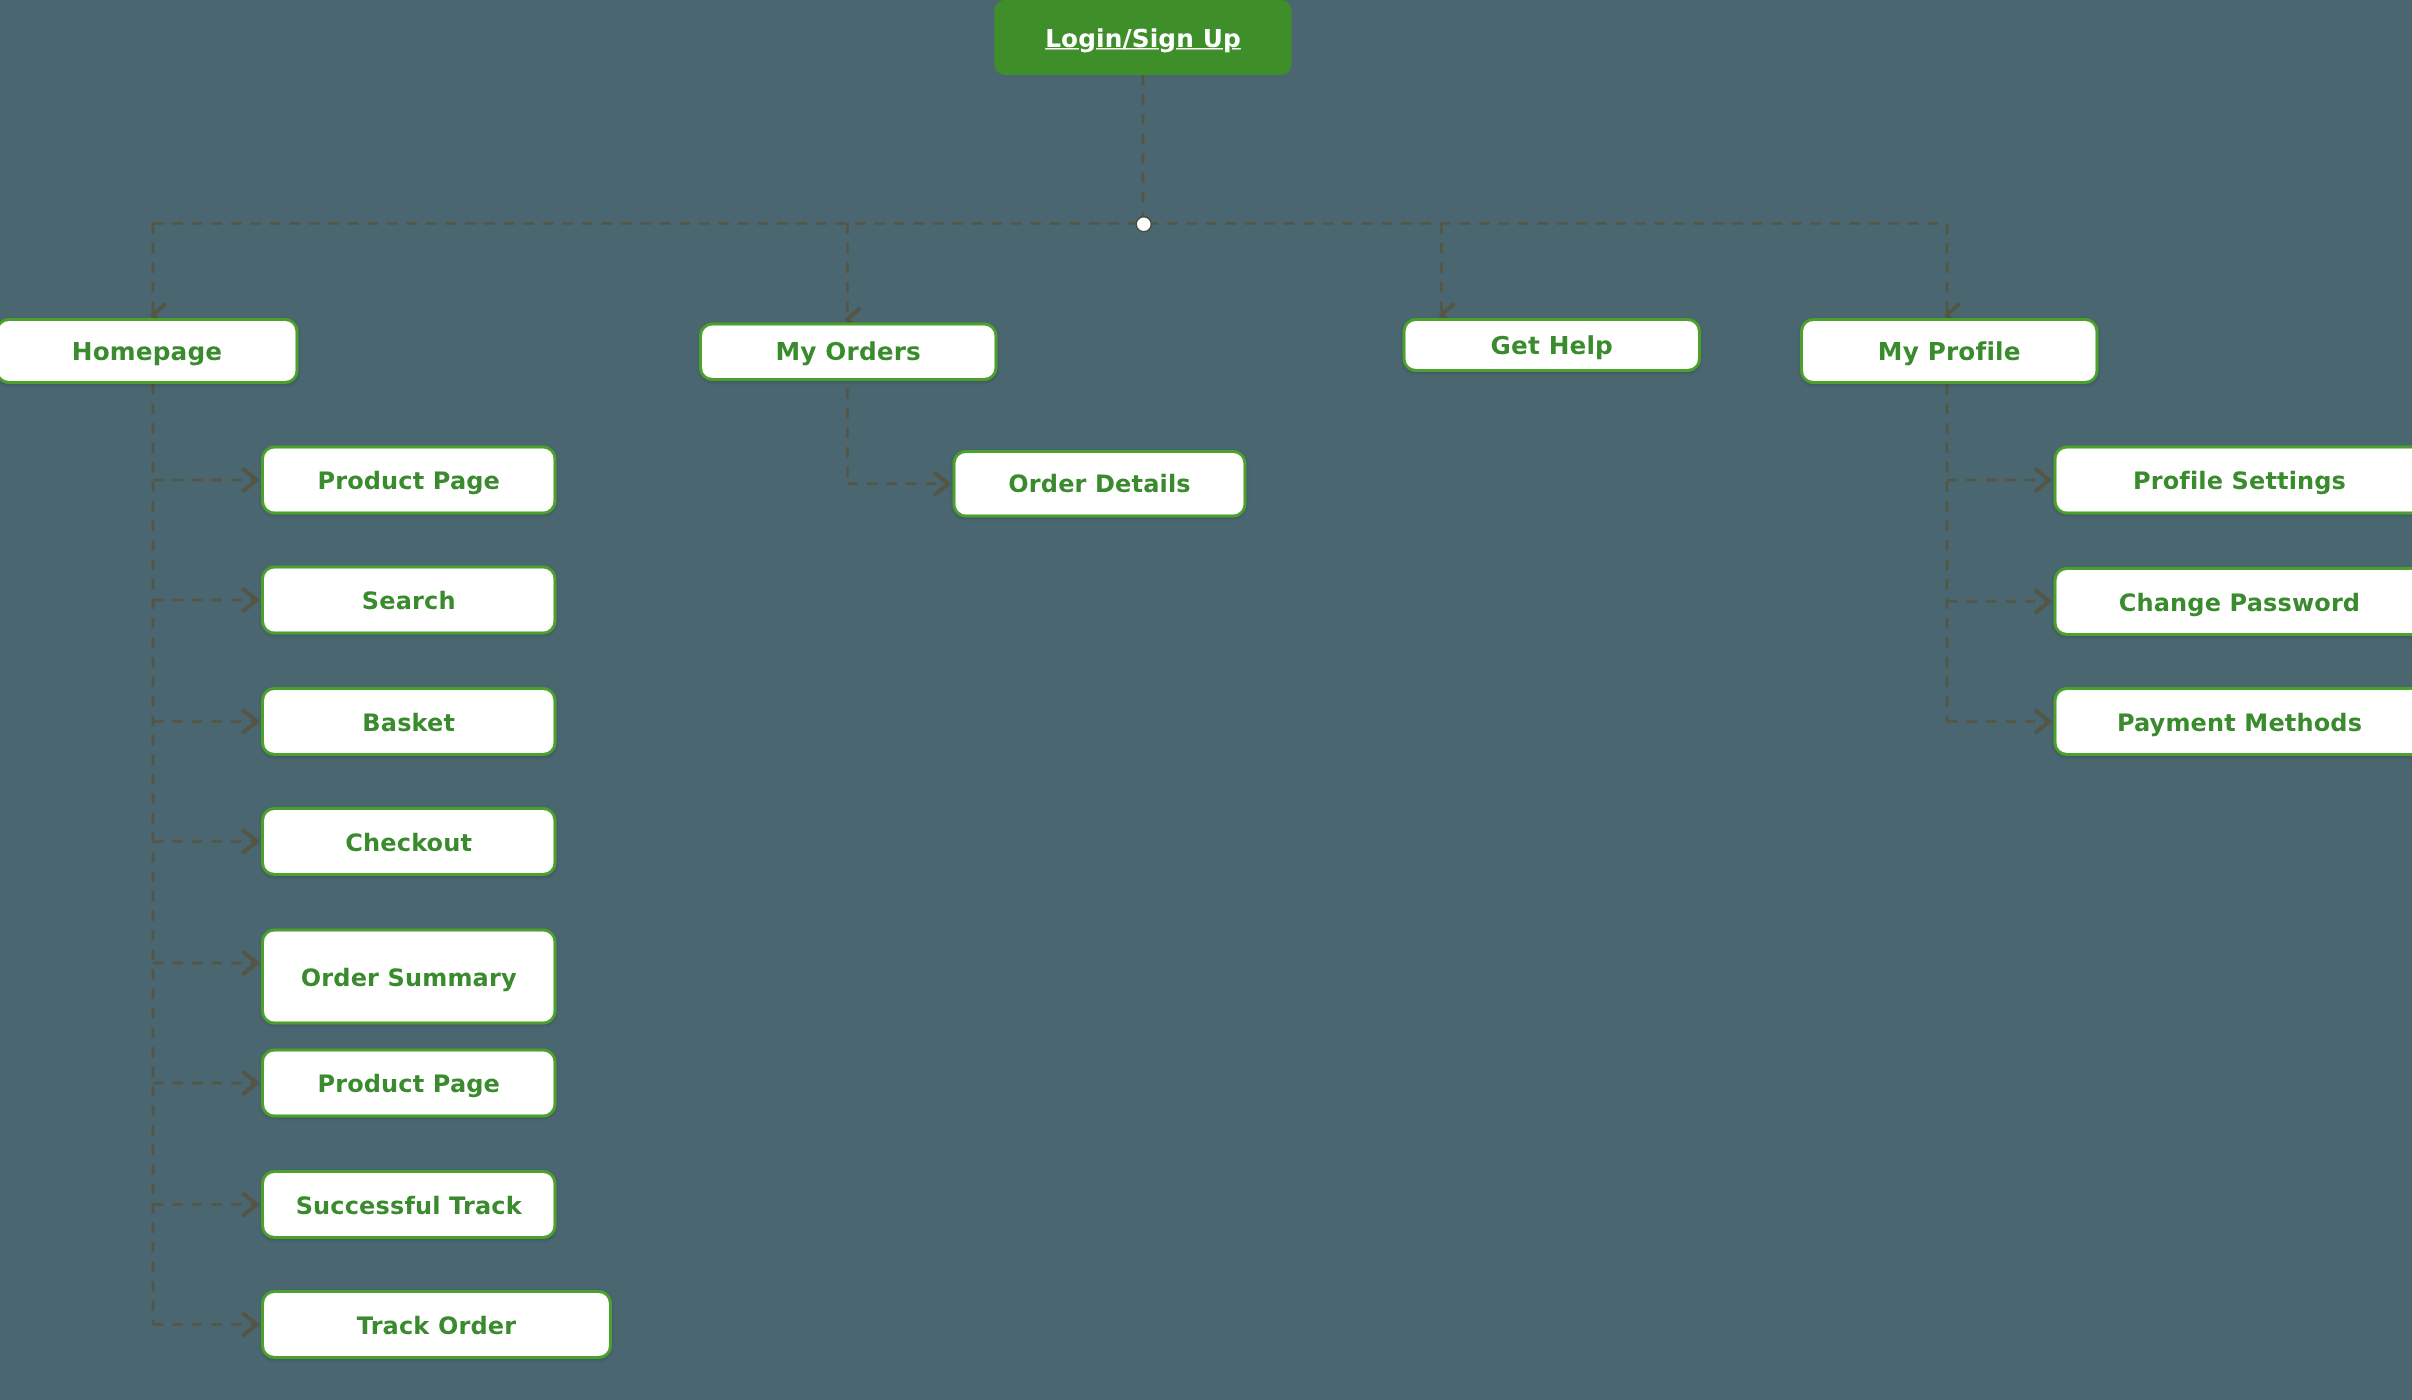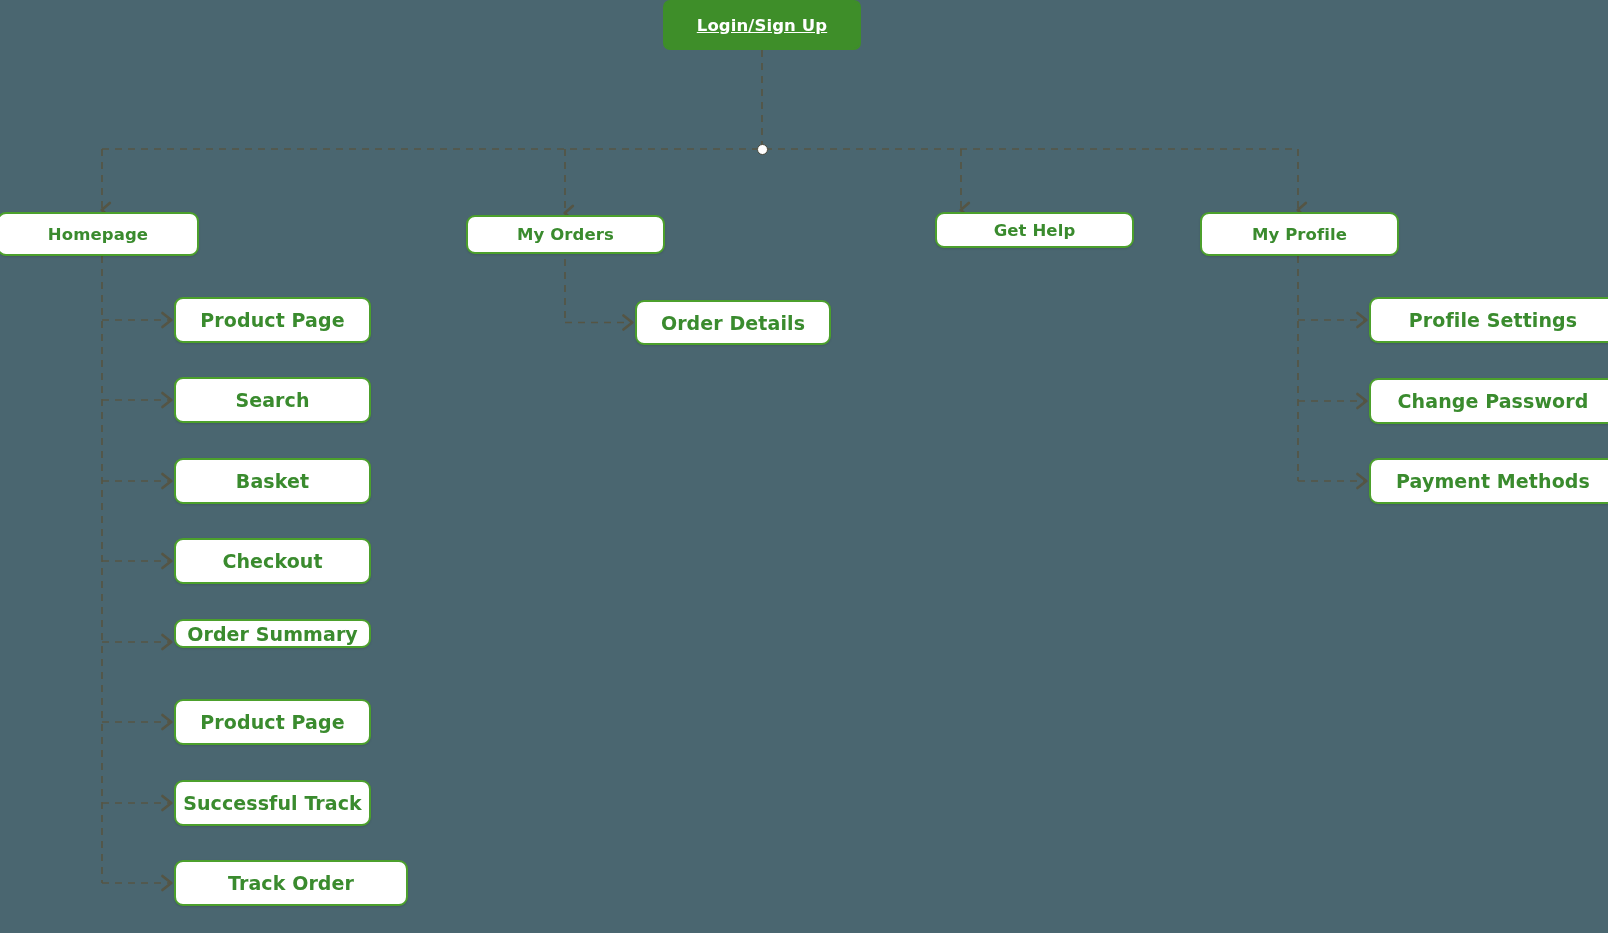--- a/index.html
+++ b/index.html
@@ -42,21 +42,21 @@
   .node.root {
     background: #3e8e29;
     border-color: #3e8e29;
     color: #ffffff;
     font-weight: 600;
     border-radius: 7px;
     box-shadow: none;
     text-decoration: underline;
   }
   .node.level1 { font-size: 16.5px; }
-  .node.level2 { font-size: 19px; }
+  .node.level2 { font-size: 16px; }
   .junction-dot {
     position: absolute;
     width: 11px; height: 11px;
     background: #ffffff;
     border: 1.6px solid #4a4a3c;
     border-radius: 50%;
     box-sizing: border-box;
   }
 </style>
 </head>
@@ -100,21 +100,21 @@
 
   <div class="junction-dot" style="left: 756.5px; top: 143.5px;"></div>
 
   <div id="node-layer">
       <div class="node root" style="left: 663px; top: 0px; width: 198px; height: 50px;">Login/Sign Up</div>
       <div class="node level1" style="left: -3px; top: 212px; width: 202px; height: 44px;">Homepage</div>
       <div class="node level2" style="left: 174px; top: 297px; width: 197px; height: 46px;">Product Page</div>
       <div class="node level2" style="left: 174px; top: 377px; width: 197px; height: 46px;">Search</div>
       <div class="node level2" style="left: 174px; top: 458px; width: 197px; height: 46px; text-align: center;">Basket</div>
       <div class="node level2" style="left: 174px; top: 538px; width: 197px; height: 46px;">Checkout</div>
-      <div class="node level2" style="left: 174px; top: 619px; width: 197px; height: 29px;">Order Summary</div>
+      <div class="node level2" style="left: 174px; top: 619px; width: 197px; height: 64px;">Order Summary</div>
       <div class="node level2" style="left: 174px; top: 699px; width: 197px; height: 46px;">Product Page</div>
       <div class="node level2" style="left: 174px; top: 780px; width: 197px; height: 46px;">Successful Track</div>
       <div class="node level2" style="left: 174px; top: 860px; width: 234px; height: 46px;">Track Order</div>
       <div class="node level1" style="left: 466px; top: 215px; width: 199px; height: 39px;">My Orders</div>
       <div class="node level2" style="left: 635px; top: 300px; width: 196px; height: 45px; text-align: right;">Order Details</div>
       <div class="node level1" style="left: 911px; top: 212px; width: 199px; height: 36px; margin-left: 24px;">Get Help</div>
       <div class="node level1" style="left: 1200px; top: 212px; width: 199px; height: 44px;">My Profile</div>
       <div class="node level2" style="left: 1369px; top: 297px; width: 248px; height: 46px;">Profile Settings</div>
       <div class="node level2" style="left: 1369px; top: 378px; width: 248px; height: 46px;">Change Password</div>
       <div class="node level2" style="left: 1369px; top: 458px; width: 248px; height: 46px;">Payment Methods</div>

